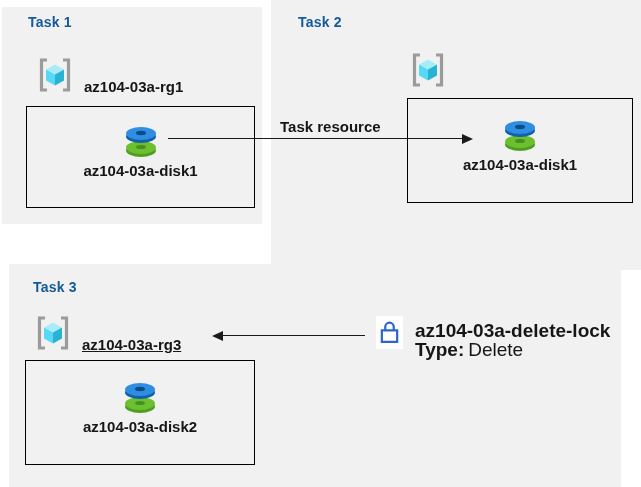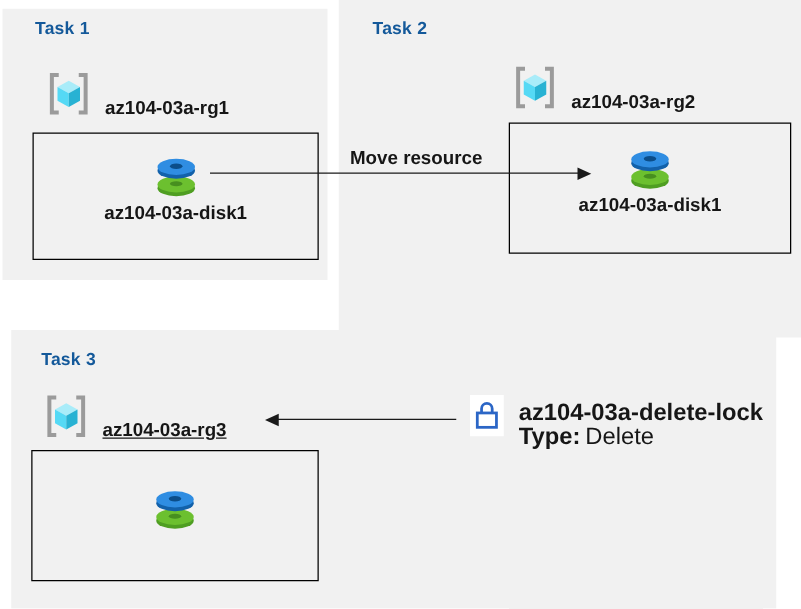--- a/index.html
+++ b/index.html
@@ -85,21 +85,20 @@
     <div class="rg-row" style="left:136px;top:50px;">
       <span class="icon">
         <svg viewBox="0 0 42 40" xmlns="http://www.w3.org/2000/svg">
           <path d="M13 5 H7.5 V35 H13" fill="none" stroke="var(--rg-bracket)" stroke-width="3.2"></path>
           <path d="M29 5 H34.5 V35 H29" fill="none" stroke="var(--rg-bracket)" stroke-width="3.2"></path>
           <polygon points="21,9.5 30,14.5 21,19.5 12,14.5" fill="var(--cube-top)"></polygon>
           <polygon points="12,14.5 21,19.5 21,30.5 12,25.5" fill="var(--cube-left)"></polygon>
           <polygon points="21,19.5 30,14.5 30,25.5 21,30.5" fill="var(--cube-right)"></polygon>
         </svg>
       </span>
-      <span class="rg-label">az104-03a-rg2</span>
     </div>
 
     <div class="inner-box" style="left:136px;top:98px;width:226px;height:105px;">
       <span class="disk-icon-wrap">
         <svg viewBox="0 0 38 34" xmlns="http://www.w3.org/2000/svg">
           <ellipse cx="19" cy="25.5" rx="15" ry="6.5" fill="var(--disk-green-dark)"></ellipse>
           <ellipse cx="19" cy="22.5" rx="15" ry="6.5" fill="var(--disk-green)"></ellipse>
           <ellipse cx="19" cy="22" rx="5" ry="2" fill="var(--disk-green-hole)"></ellipse>
           <ellipse cx="19" cy="11.5" rx="15" ry="6.5" fill="var(--disk-blue-dark)"></ellipse>
           <ellipse cx="19" cy="8.5" rx="15" ry="6.5" fill="var(--disk-blue)"></ellipse>
@@ -130,24 +129,25 @@
       <span class="disk-icon-wrap">
         <svg viewBox="0 0 38 34" xmlns="http://www.w3.org/2000/svg">
           <ellipse cx="19" cy="25.5" rx="15" ry="6.5" fill="var(--disk-green-dark)"></ellipse>
           <ellipse cx="19" cy="22.5" rx="15" ry="6.5" fill="var(--disk-green)"></ellipse>
           <ellipse cx="19" cy="22" rx="5" ry="2" fill="var(--disk-green-hole)"></ellipse>
           <ellipse cx="19" cy="11.5" rx="15" ry="6.5" fill="var(--disk-blue-dark)"></ellipse>
           <ellipse cx="19" cy="8.5" rx="15" ry="6.5" fill="var(--disk-blue)"></ellipse>
           <ellipse cx="19" cy="8" rx="5" ry="2.2" fill="var(--disk-blue-hole)"></ellipse>
         </svg>
       </span>
+      <span class="disk-label">az104-03a-disk2</span>
     </div>
   </section>
 
-  <div class="move-label" style="left:280px;top:119px;">Move resource</div>
+  <div class="move-label" style="left:280px;top:119px;">Task resource</div>
   <div class="arrow-line" style="left:168px;top:138px;width:295px;"></div>
   <div class="arrowhead-right" style="left:462px;top:133.5px;"></div>
 
   <div class="arrowhead-left" style="left:212px;top:330.5px;"></div>
   <div class="arrow-line" style="left:222px;top:335px;width:143px;"></div>
 
   <div class="lock-box" style="left:376px;top:316px;">
     <svg viewBox="0 0 27 33" xmlns="http://www.w3.org/2000/svg">
       <path d="M8.5 14 V10 a5 5 0 0 1 10 0 V14" fill="none" stroke="var(--lock-blue)" stroke-width="2.6"></path>
       <rect x="4.5" y="14" width="18" height="13.5" fill="none" stroke="var(--lock-blue)" stroke-width="2.6"></rect>

